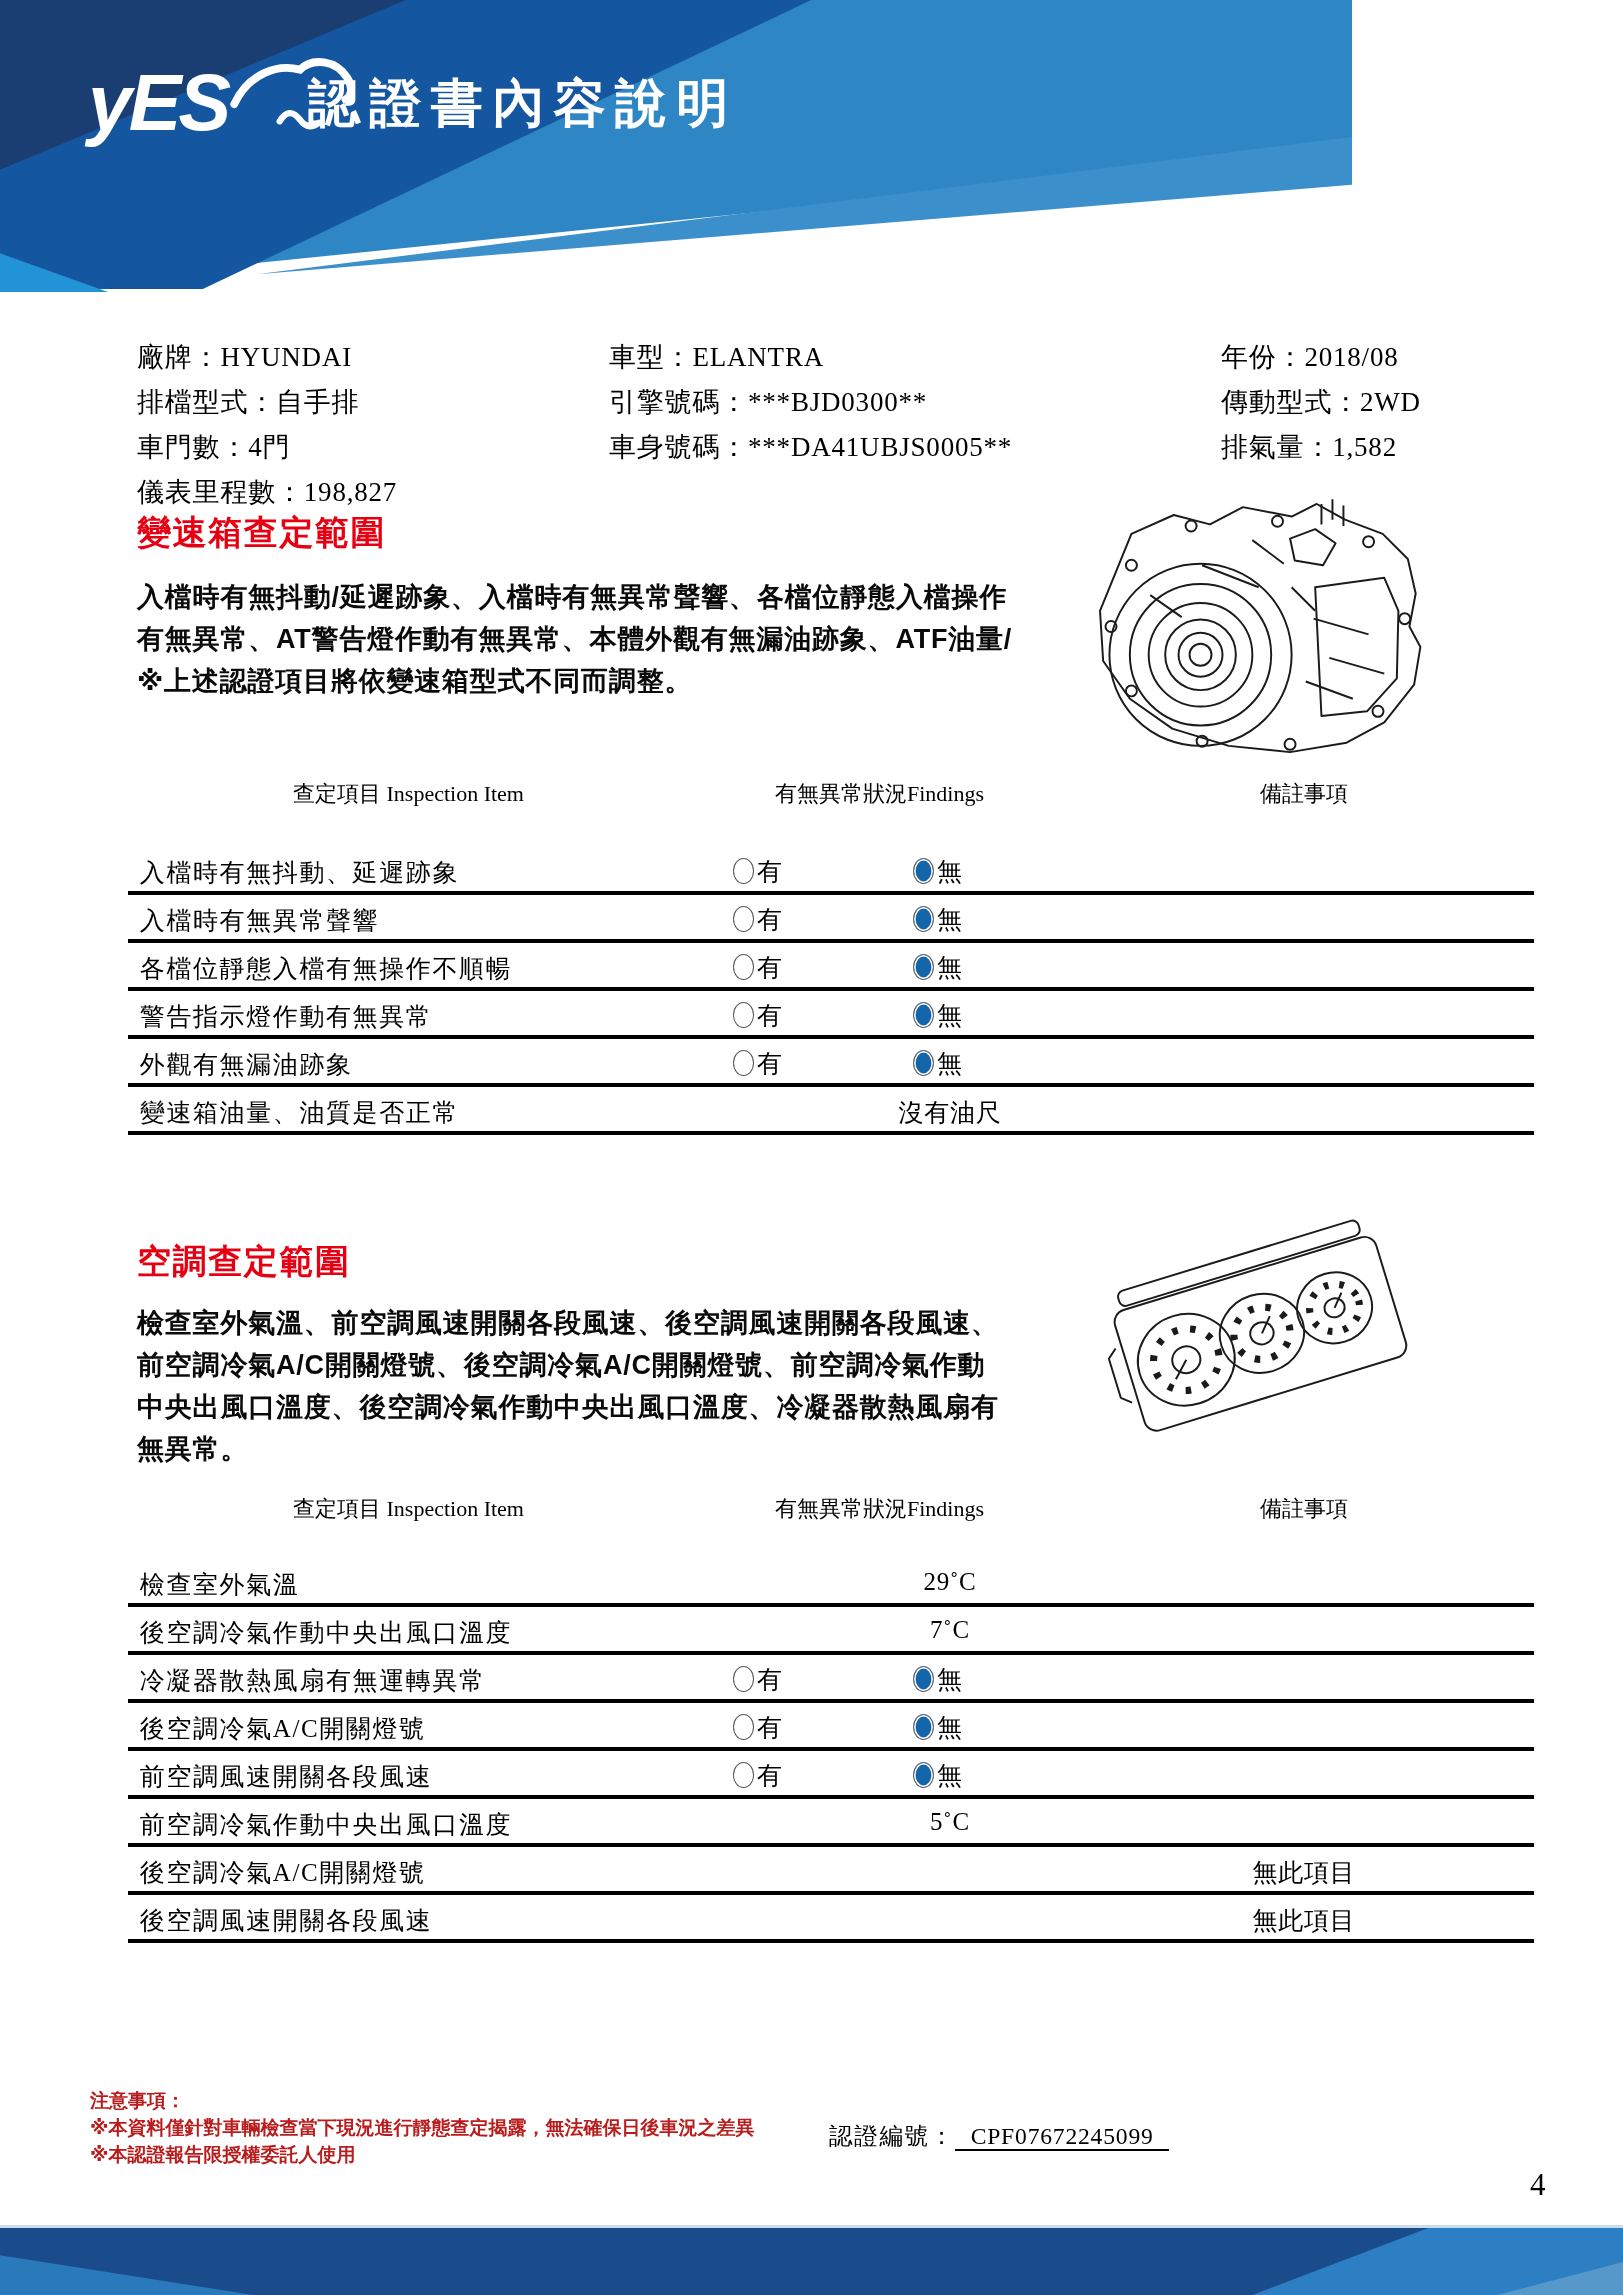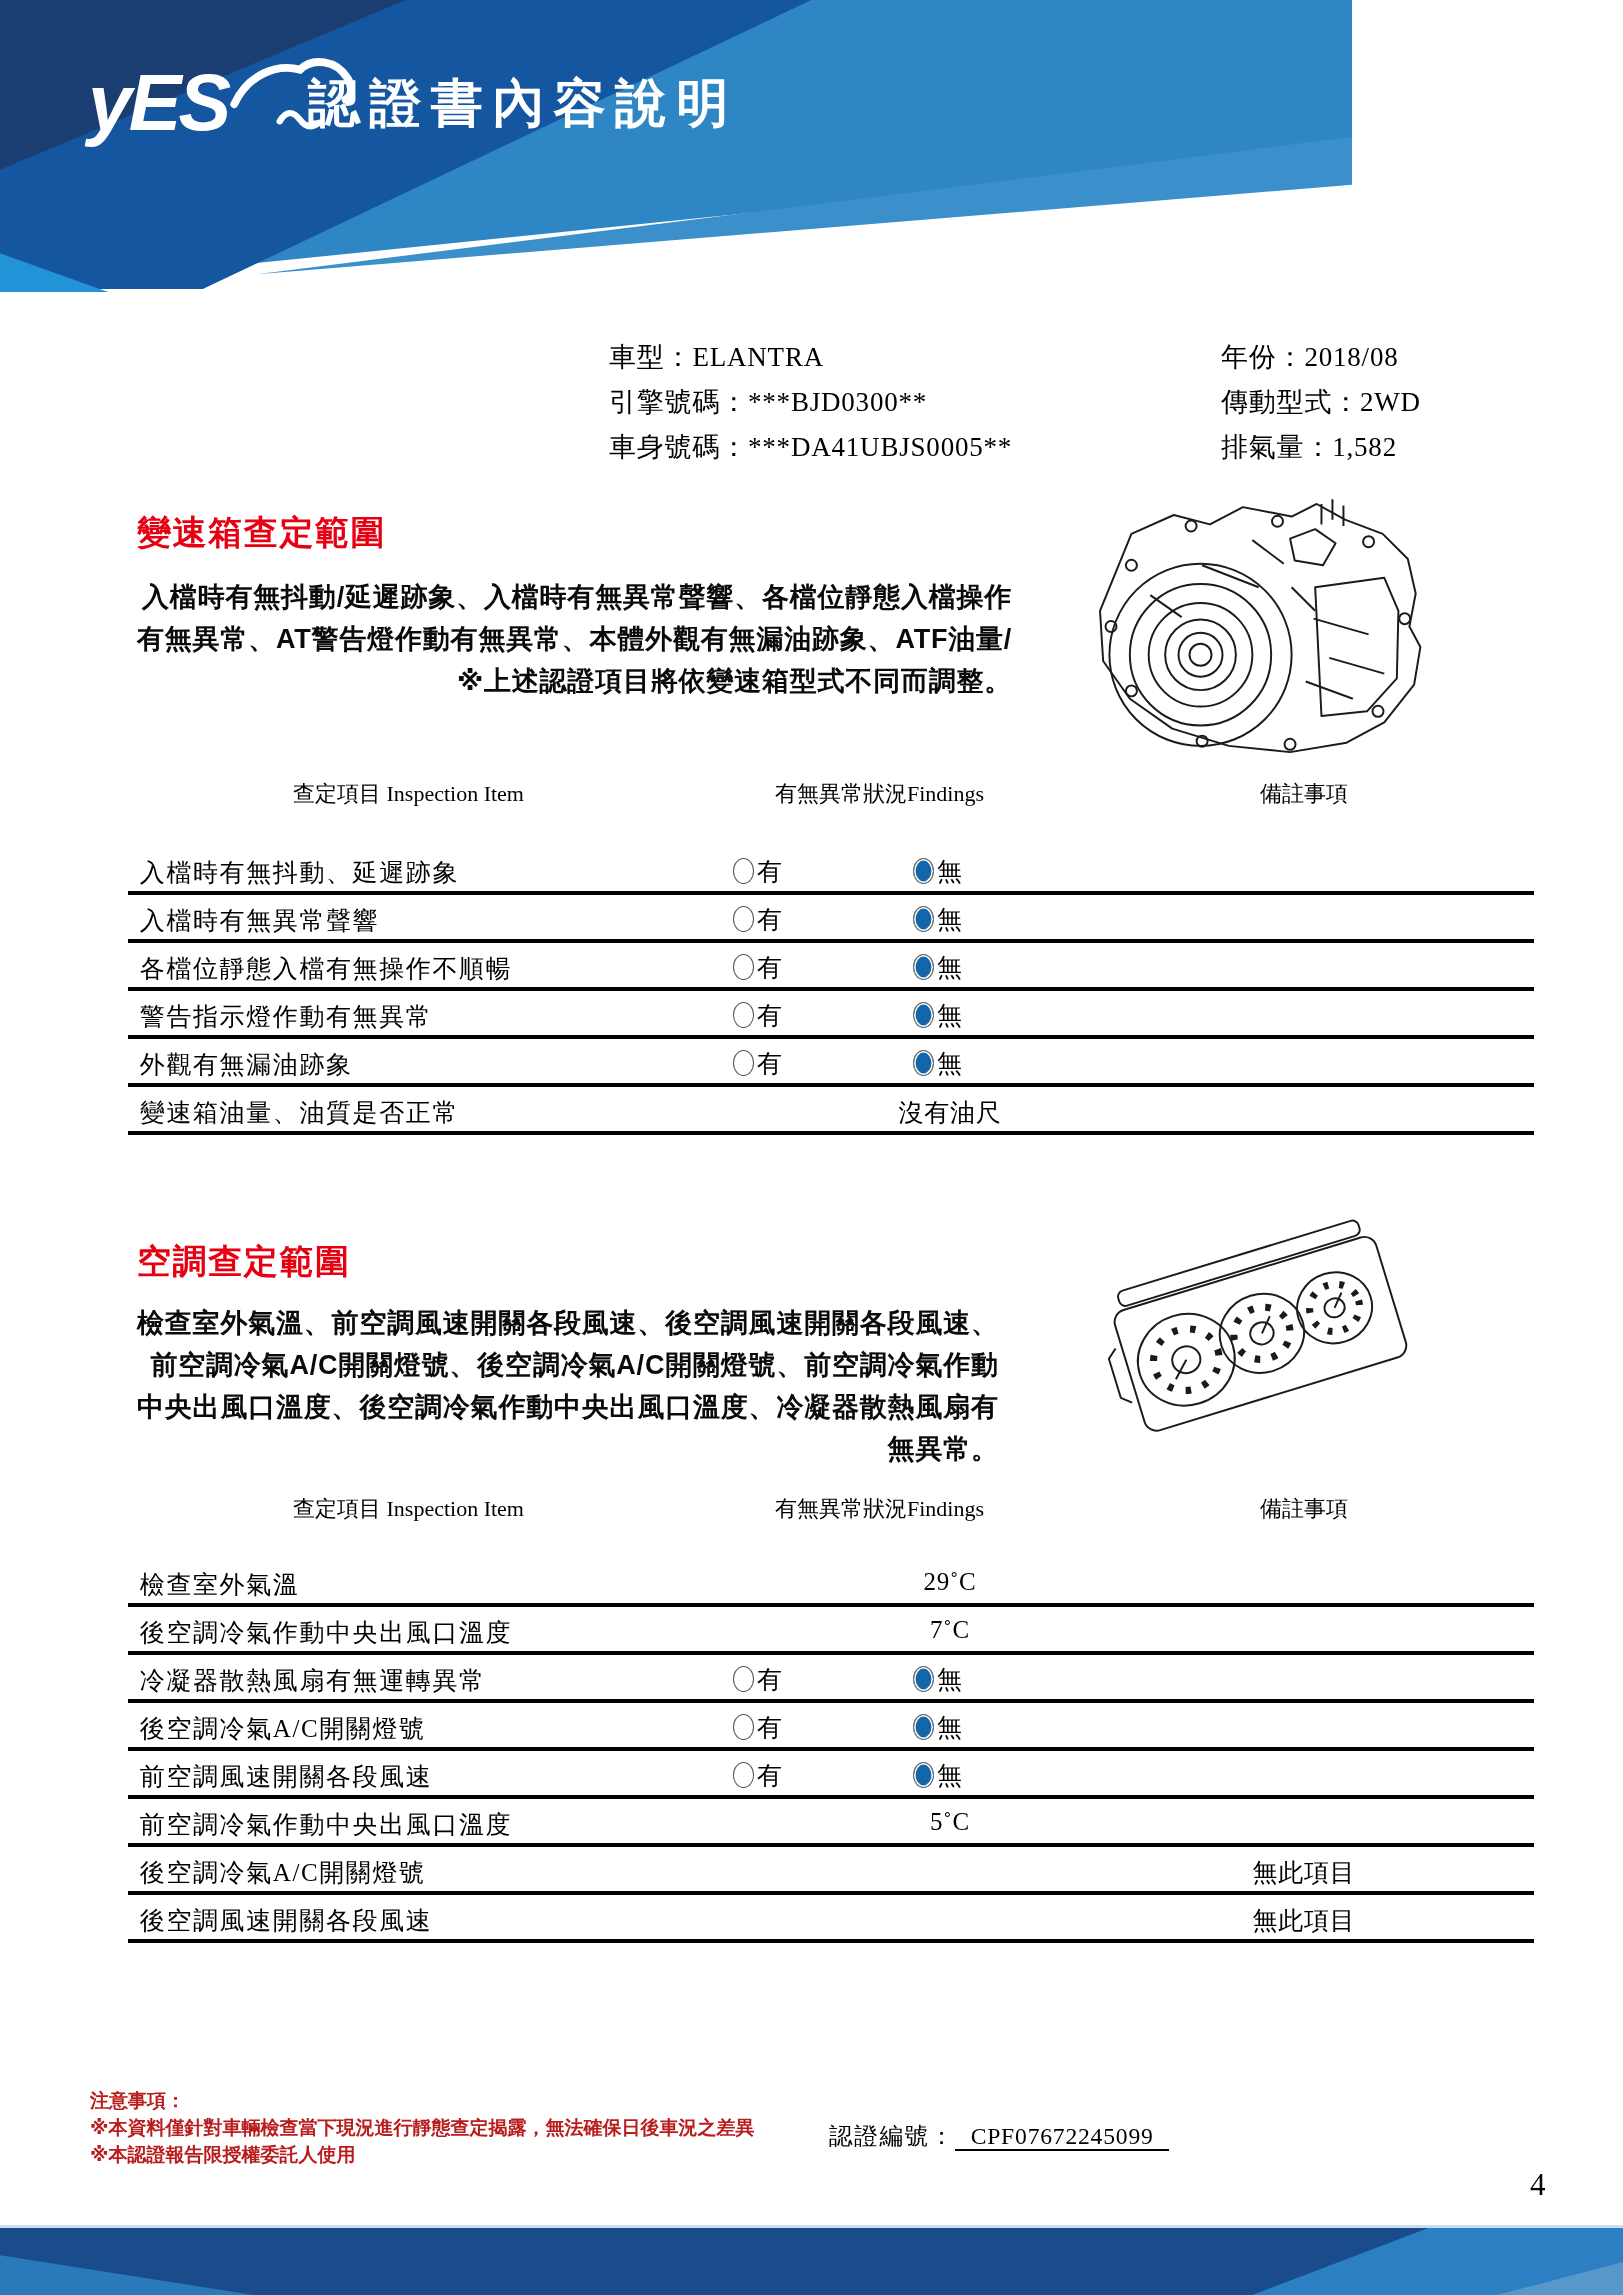--- a/index.html
+++ b/index.html
@@ -37,21 +37,21 @@
   
   .sec-title {
     position:absolute; left:137px;
     font-family:"Liberation Sans","DejaVu Sans",sans-serif;
     font-size:34px; font-weight:bold; color:#e60012; letter-spacing:1.6px; white-space:nowrap;
   }
   .sec-desc {
     position:absolute; left:137px;
     font-family:"Liberation Sans","DejaVu Sans",sans-serif;
     font-size:27px; font-weight:bold; color:#0a0a0a; letter-spacing:0.8px;
-    line-height:42px; white-space:nowrap;text-align:right;
+    line-height:42px; white-space:nowrap;
   }
   
   .tbl-head { position:absolute; left:128px; width:1406px; height:36px; font-size:22px; }
   .tbl-head span { position:absolute; text-align:center; white-space:nowrap; }
   .th1 { left:29px;  width:503px; }
   .th2 { left:555px; width:393px; }
   .th3 { left:1058px;width:236px; }
   .tbl { position:absolute; left:128px; width:1406px; }
   .trow { position:relative; width:100%; height:48px; border-bottom:4.7px solid #000; }
   .trow .cell-item   { position:absolute; left:11.8px;  top:9.4px; font-size:25px; letter-spacing:1.6px; white-space:nowrap; }
@@ -98,20 +98,26 @@
     <div class="logo-wrap">
       <span class="logo-text">yES</span>
       <svg class="logo-swoosh" width="137" height="94" viewBox="0 0 175 120">
         <path d="M8 78 C 26 40, 62 26, 92 34 C 108 18, 138 22, 152 44 C 160 56, 158 68, 150 72" stroke="#fff" stroke-width="10" fill="none" stroke-linecap="round"></path>
         <path d="M66 100 q 12 -20 26 -2 q 10 14 24 4" stroke="#fff" stroke-width="8" fill="none" stroke-linecap="round"></path>
       </svg>
     </div>
     <div class="hdr-title">認證書內容說明</div>
   </div>
 
+  <div class="vinfo c1">
+    <div>廠牌：HYUNDAI</div>
+    <div>排檔型式：自手排</div>
+    <div>車門數：4門</div>
+    <div>儀表里程數：198,827</div>
+  </div>
   <div class="vinfo c2">
     <div>車型：ELANTRA</div>
     <div>引擎號碼：***BJD0300**</div>
     <div>車身號碼：***DA41UBJS0005**</div>
   </div>
   <div class="vinfo c3">
     <div>年份：2018/08</div>
     <div>傳動型式：2WD</div>
     <div>排氣量：1,582</div>
   </div>

